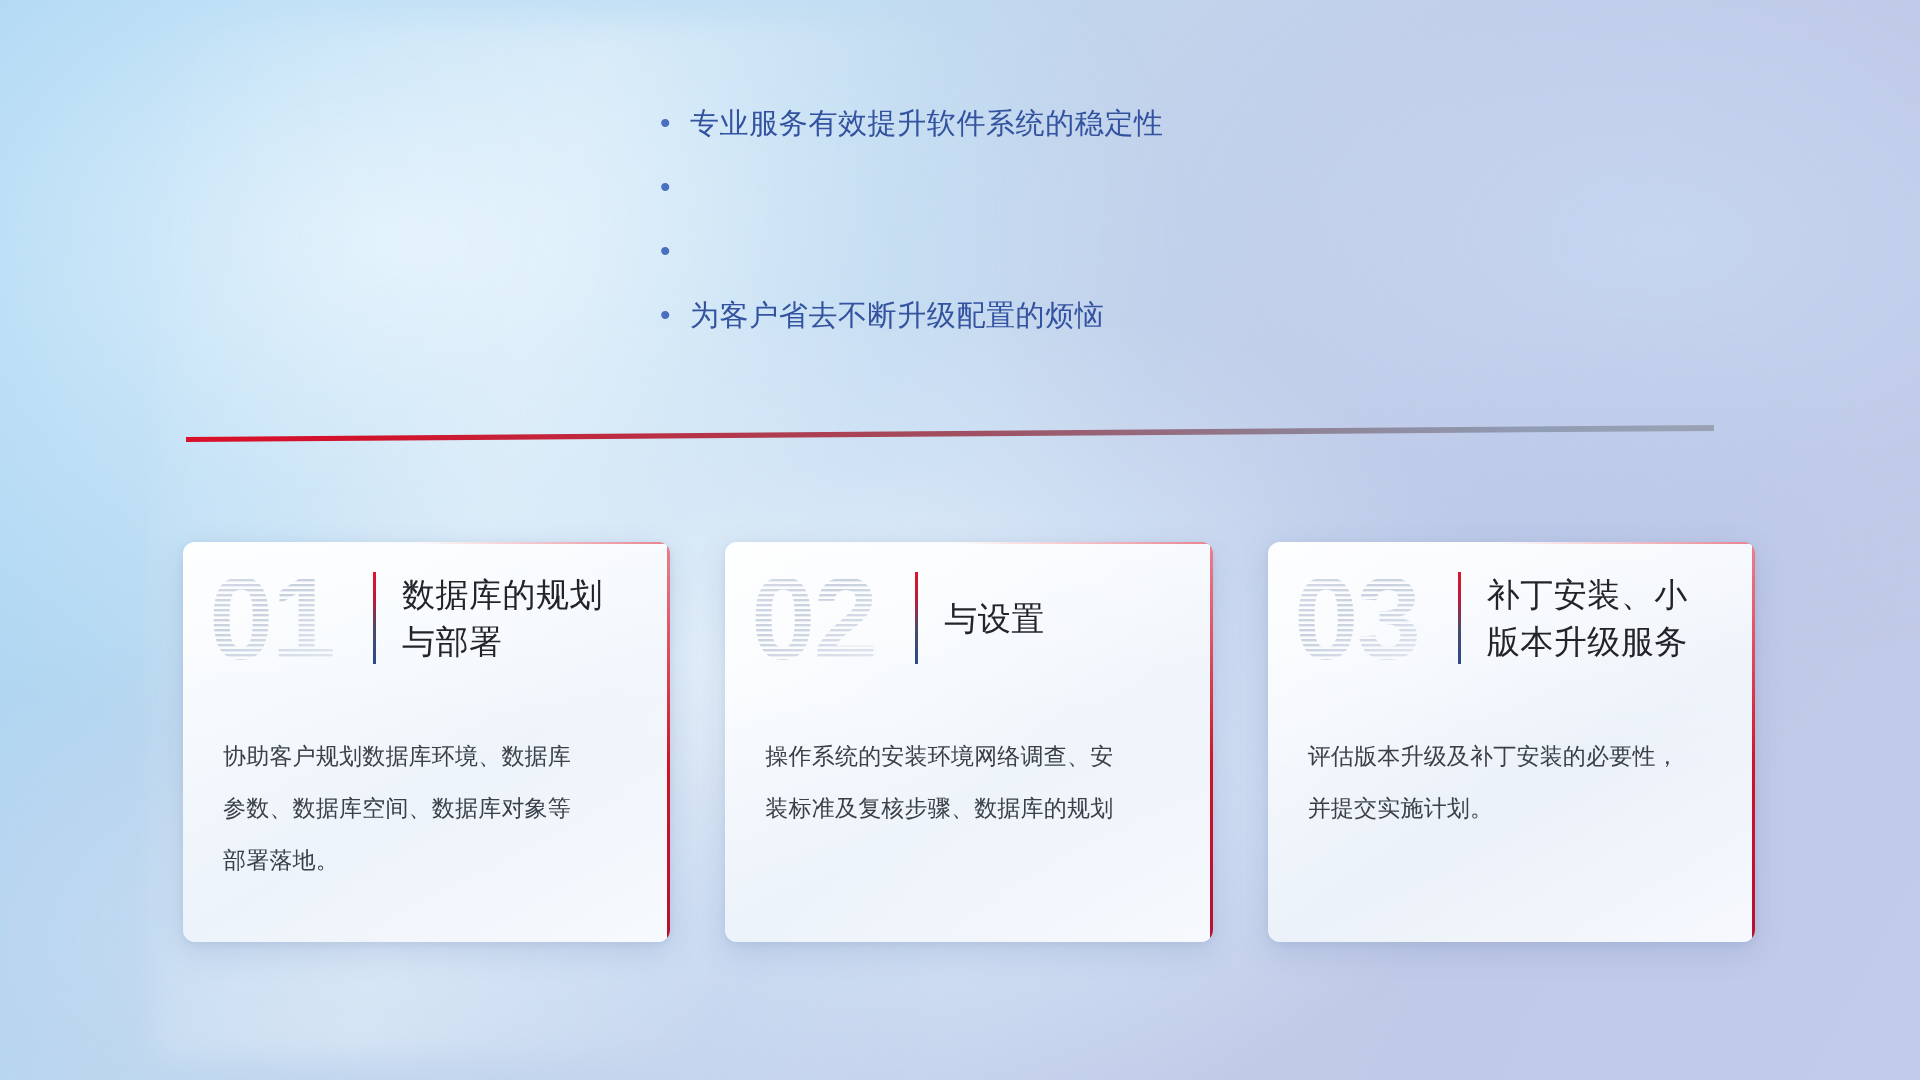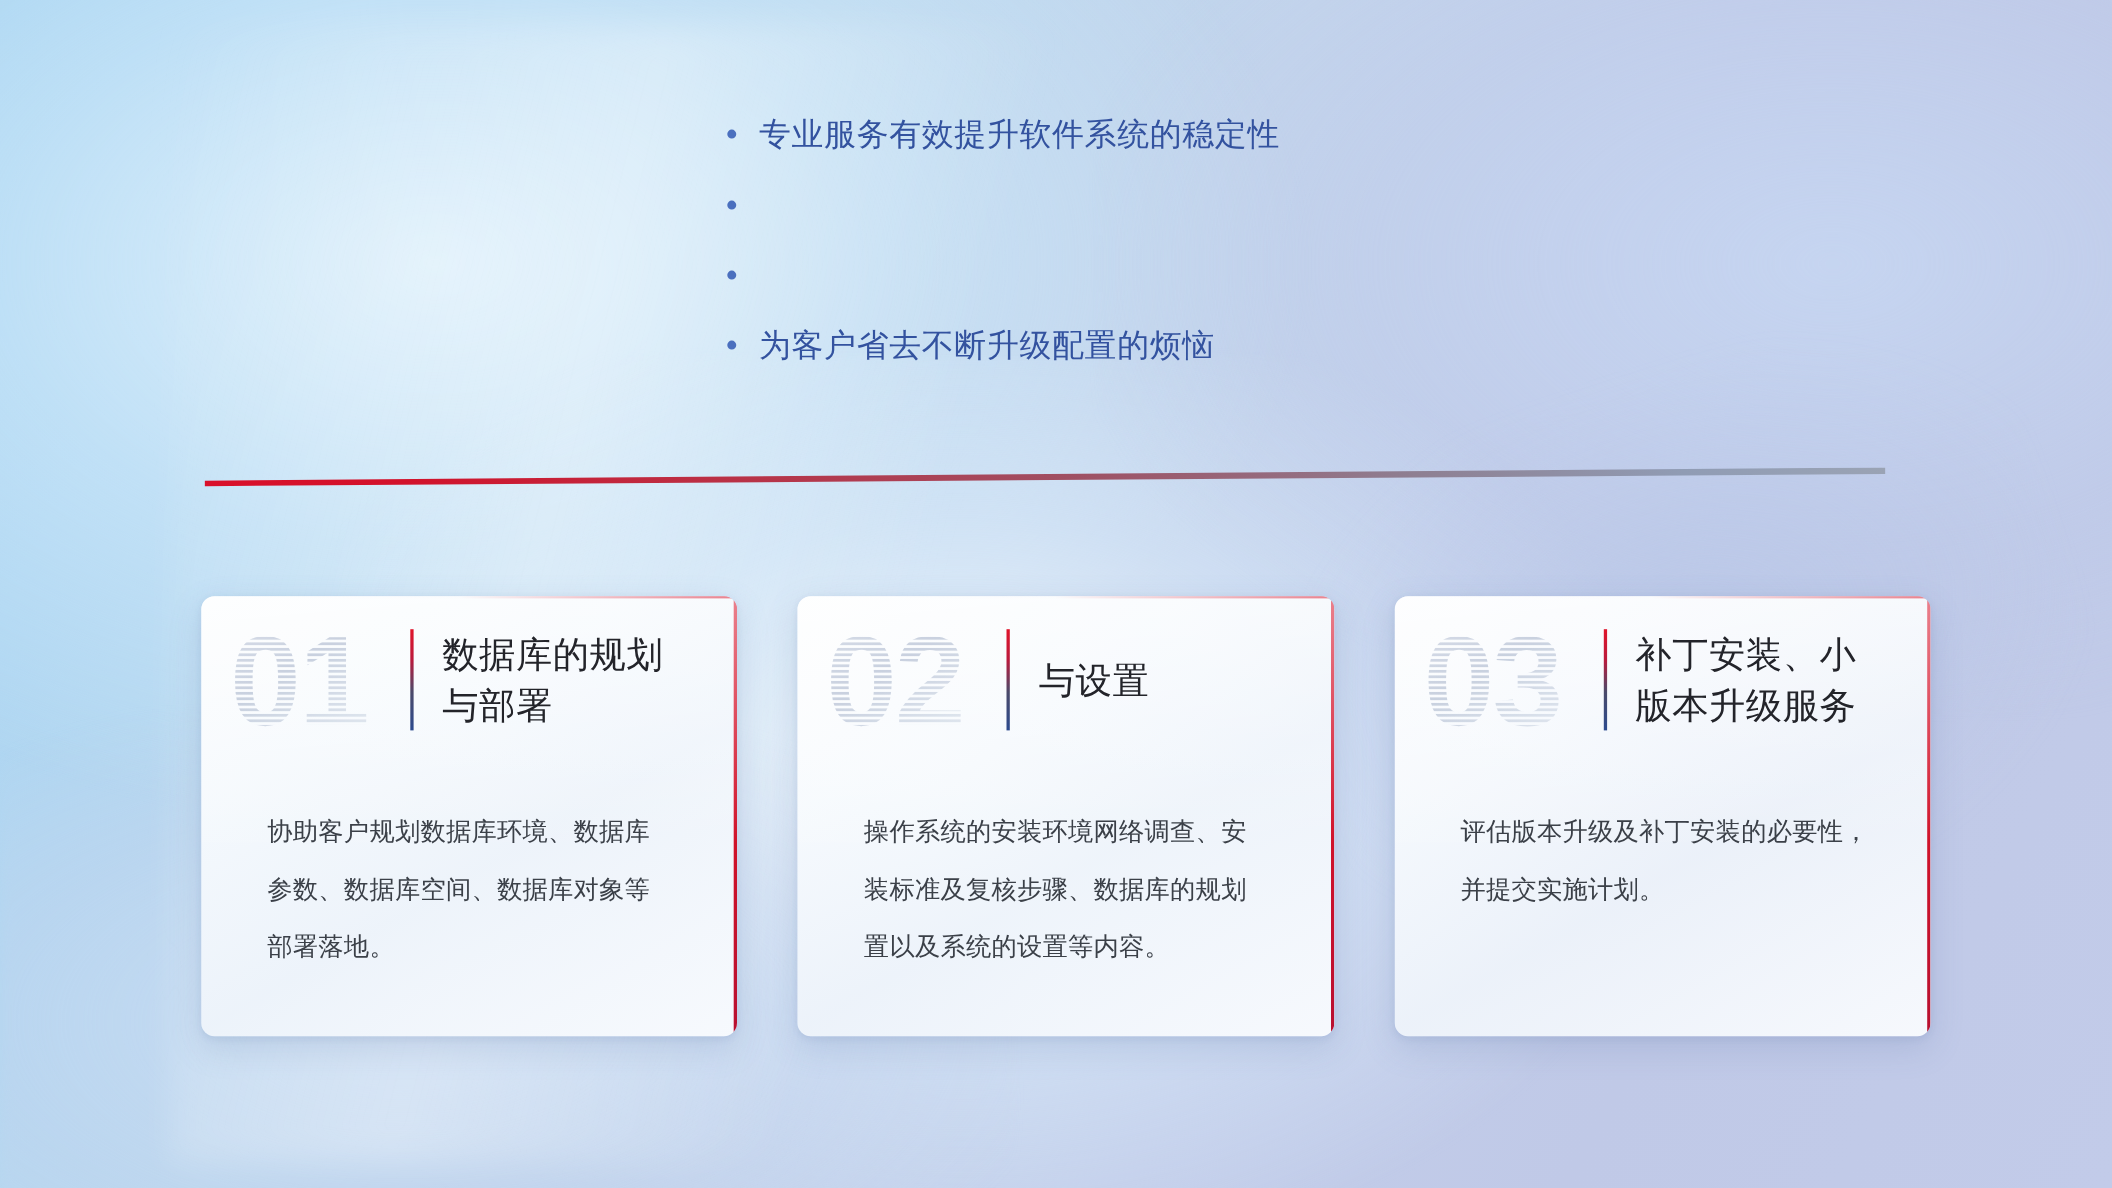--- a/index.html
+++ b/index.html
@@ -136,21 +136,21 @@
   }
   .card-title{
     color:#23242a; font-size:33px; line-height:47px;
     letter-spacing:.5px; font-weight:500;
     max-width:270px;
   }
   .card-title .t-line{ display:block; white-space:nowrap; }
 
   .card-body{
     position:relative;
-    padding:36px 40px 0 60px;
+    padding:36px 40px 0 40px;
     color:#3b4048; font-size:23px; line-height:52px;
     letter-spacing:.2px;
   }
   .card-body .b-line{ display:block; white-space:nowrap; }
 </style>
 </head>
 <body>
 
 <div id="bg-base"></div>
 <div id="bg-bloom1"></div>
@@ -272,21 +272,20 @@
       </div>
       <div class="card-rule"></div>
       <div class="card-title">
         <span class="t-line">与设置</span>
       </div>
     </div>
 
     <div class="card-body">
       <span class="b-line">操作系统的安装环境网络调查、安</span>
       <span class="b-line">装标准及复核步骤、数据库的规划</span>
-      <span class="b-line">置以及系统的设置等内容。</span>
     </div>
   </div>
 
   <div class="card">
     <div class="card-topline"></div>
     <div class="card-edge"></div>
     <div class="card-gloss"></div>
 
     <div class="card-head">
       <div class="card-num">

